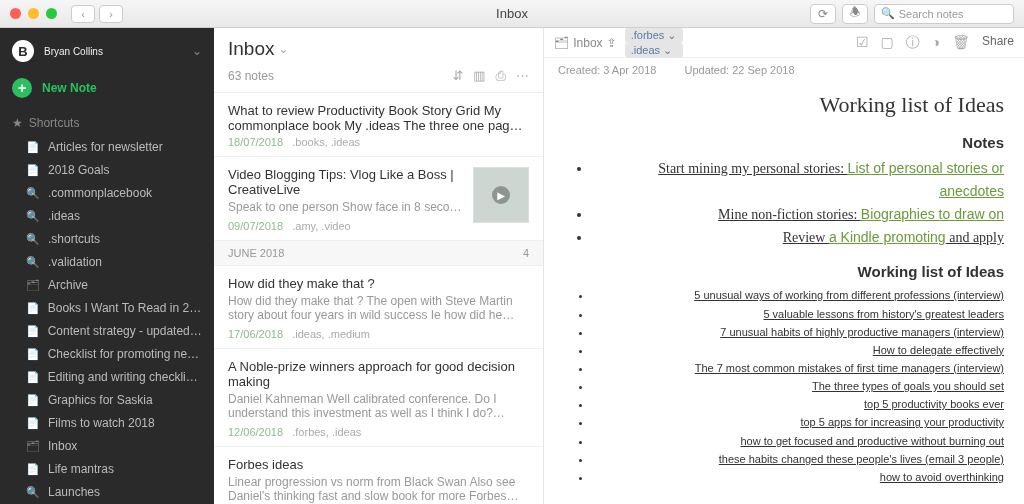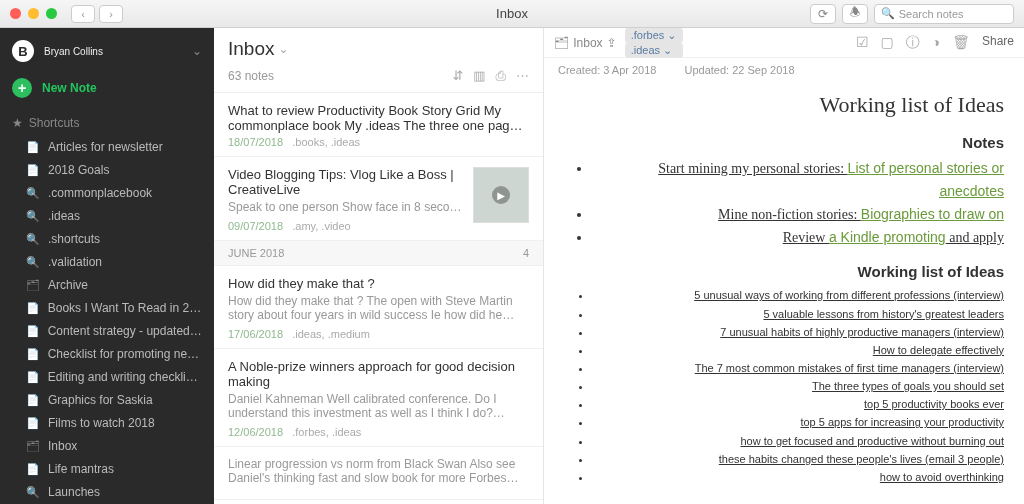--- a/index.html
+++ b/index.html
@@ -221,20 +221,21 @@
             <div class="note-txt">
               <div class="nt-title">A Noble-prize winners approach for good decision making</div>
               <div class="nt-snip two">Daniel Kahneman Well calibrated conference. Do I understand this investment as well as I think I do? Correctly anticipated a r…</div>
               <div class="nt-meta">12/06/2018 &nbsp; <span class="nt-tags">.forbes, .ideas</span></div>
             </div>
           </div>
         </div>
         <div class="note">
           <div class="note-row">
             <div class="note-txt">
+              <div class="nt-title">Forbes ideas</div>
               <div class="nt-snip two">Linear progression vs norm from Black Swan Also see Daniel's thinking fast and slow book for more Forbes ideas The pleasur…</div>
             </div>
           </div>
         </div>
       </div>
   </div>
 
   <div class="detail">
     <div class="dt-bar">
       <span class="crumb">

